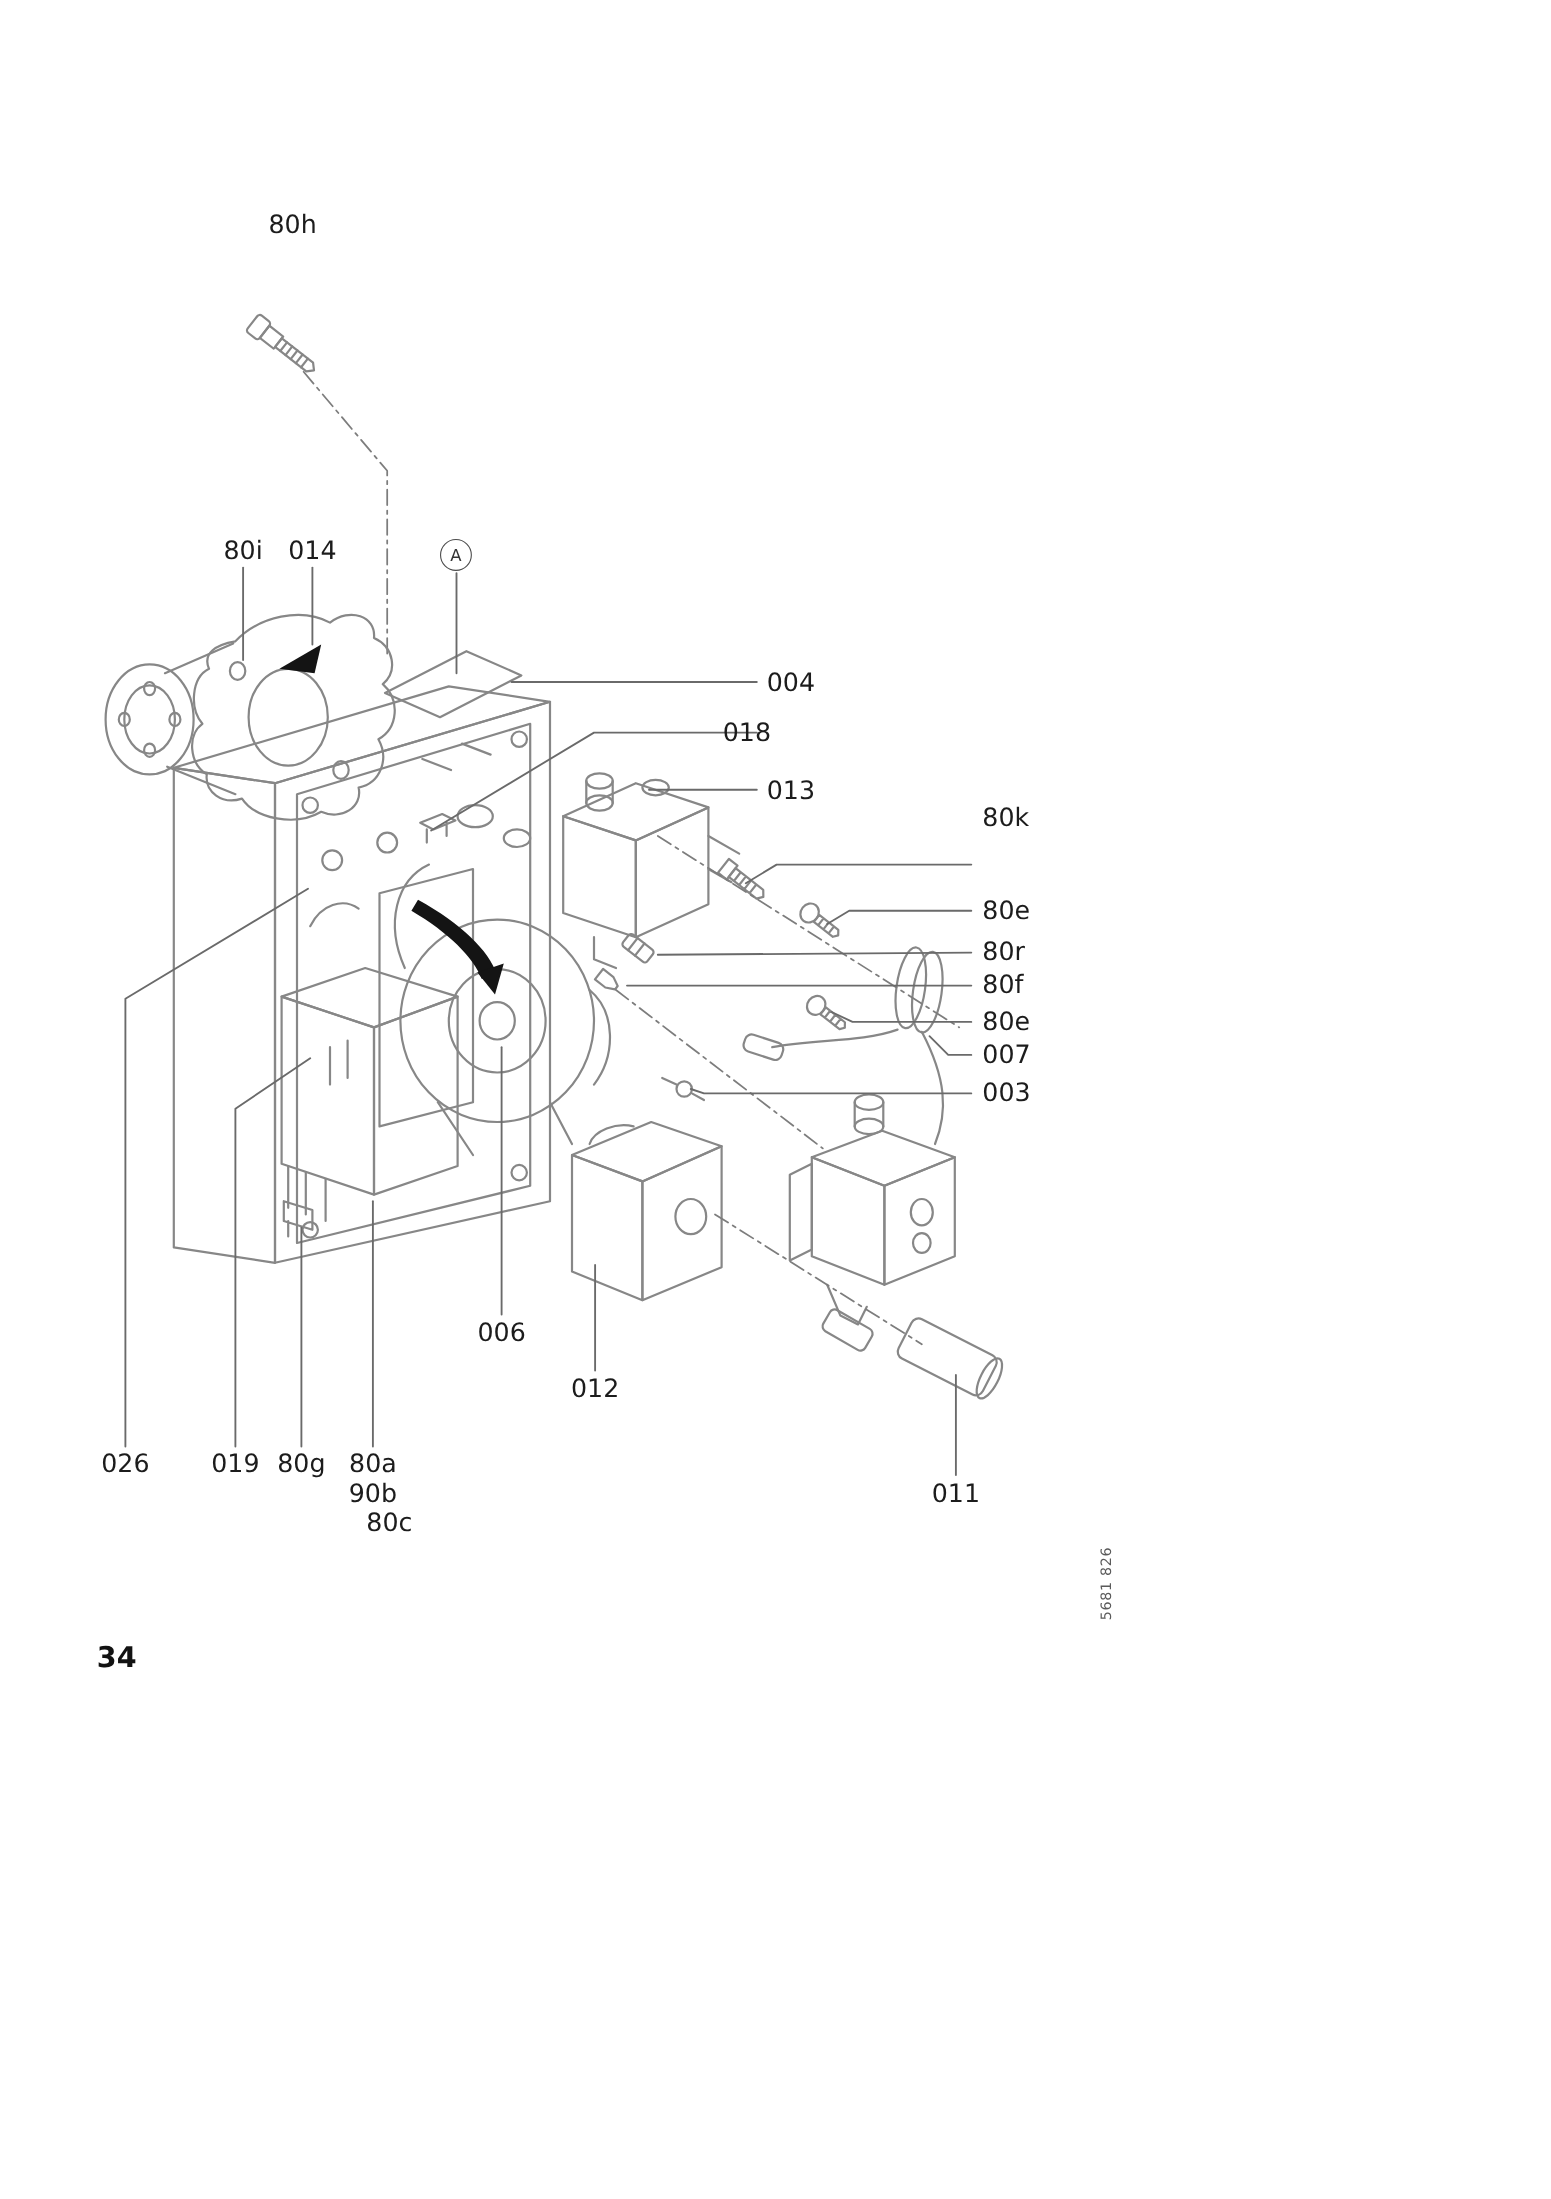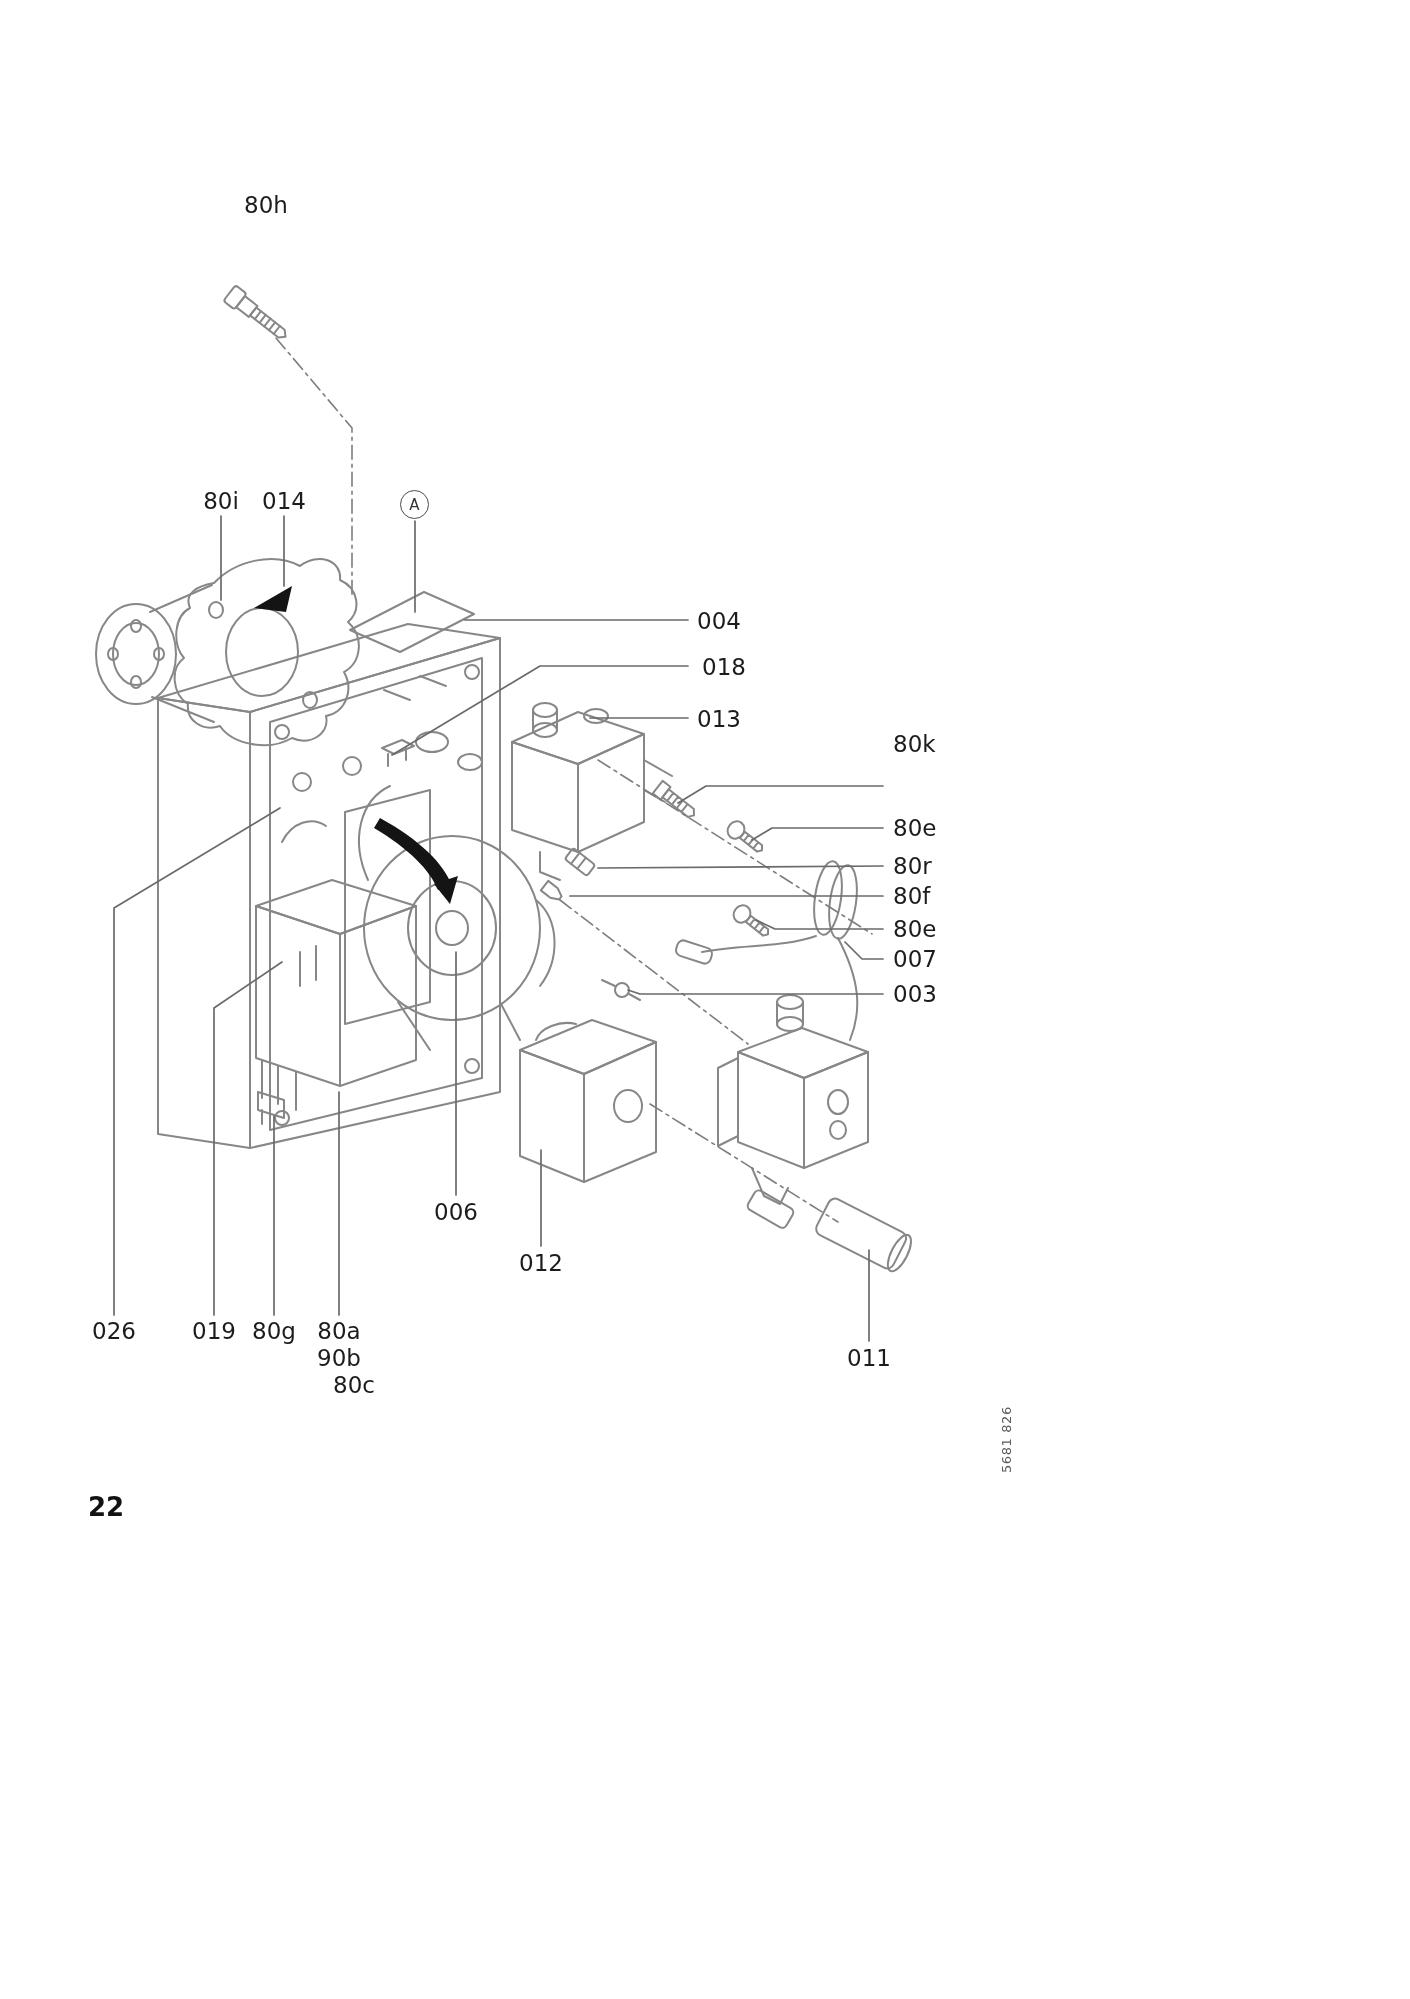--- a/index.html
+++ b/index.html
@@ -238,21 +238,21 @@
     </g>
   </svg>
 
   <div class="callout center" style="left:266px; top:192px">80h</div>
   <div class="callout center" style="left:221px; top:488px">80i</div>
   <div class="callout center" style="left:284px; top:488px">014</div>
 
   <div class="a-marker">A</div>
 
   <div class="callout" style="left:697px; top:608px">004</div>
-  <div class="callout" style="left:702px; top:654px">018</div>
+  <div class="callout" style="left:657px; top:654px">018</div>
   <div class="callout" style="left:697px; top:706px">013</div>
 
   <div class="callout" style="left:893px; top:731px">80k</div>
   <div class="callout" style="left:893px; top:815px">80e</div>
   <div class="callout" style="left:893px; top:853px">80r</div>
   <div class="callout" style="left:893px; top:883px">80f</div>
   <div class="callout" style="left:893px; top:916px">80e</div>
   <div class="callout" style="left:893px; top:946px">007</div>
   <div class="callout" style="left:893px; top:981px">003</div>
 
@@ -261,15 +261,15 @@
 
   <div class="callout center" style="left:114px; top:1318px">026</div>
   <div class="callout center" style="left:214px; top:1318px">019</div>
   <div class="callout center" style="left:274px; top:1318px">80g</div>
   <div class="callout center" style="left:339px; top:1318px">80a</div>
   <div class="callout center" style="left:339px; top:1345px">90b</div>
   <div class="callout center" style="left:354px; top:1372px">80c</div>
   <div class="callout center" style="left:869px; top:1345px">011</div>
 
   <div class="doc-code">5681 826</div>
-  <div class="page-num">22</div>
+  <div class="page-num">34</div>
 
 </div>
 
 </body></html>

